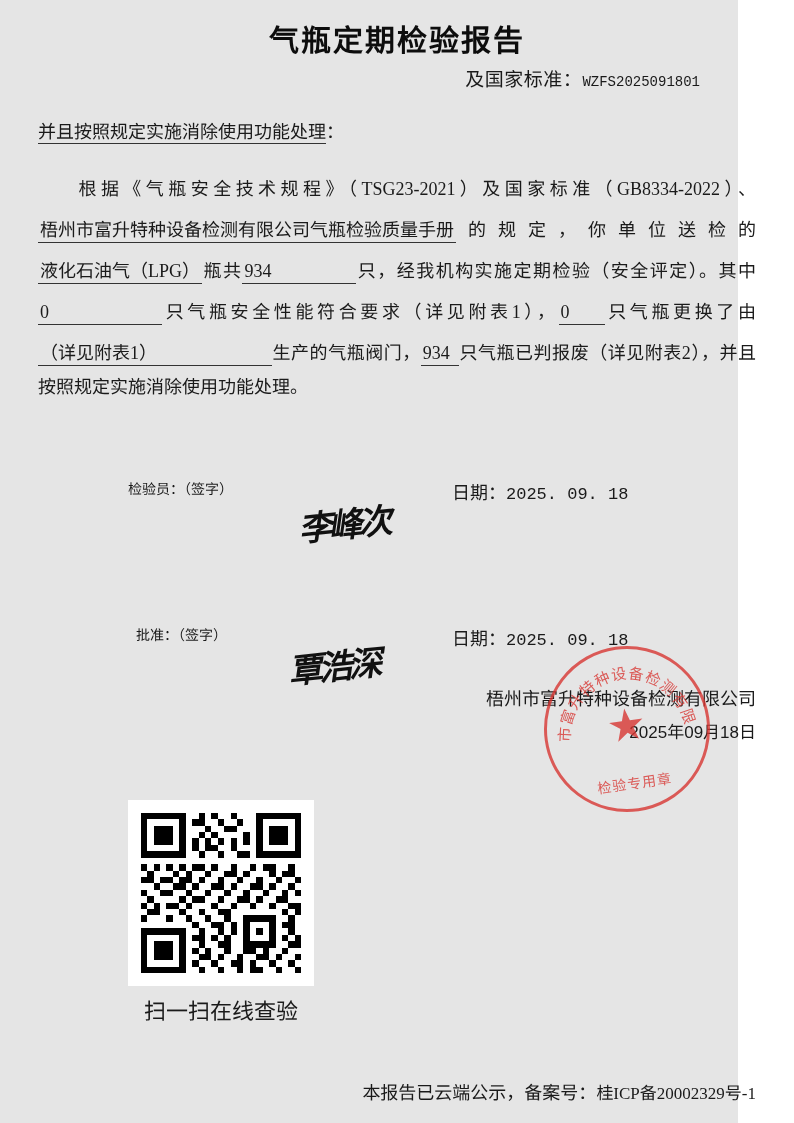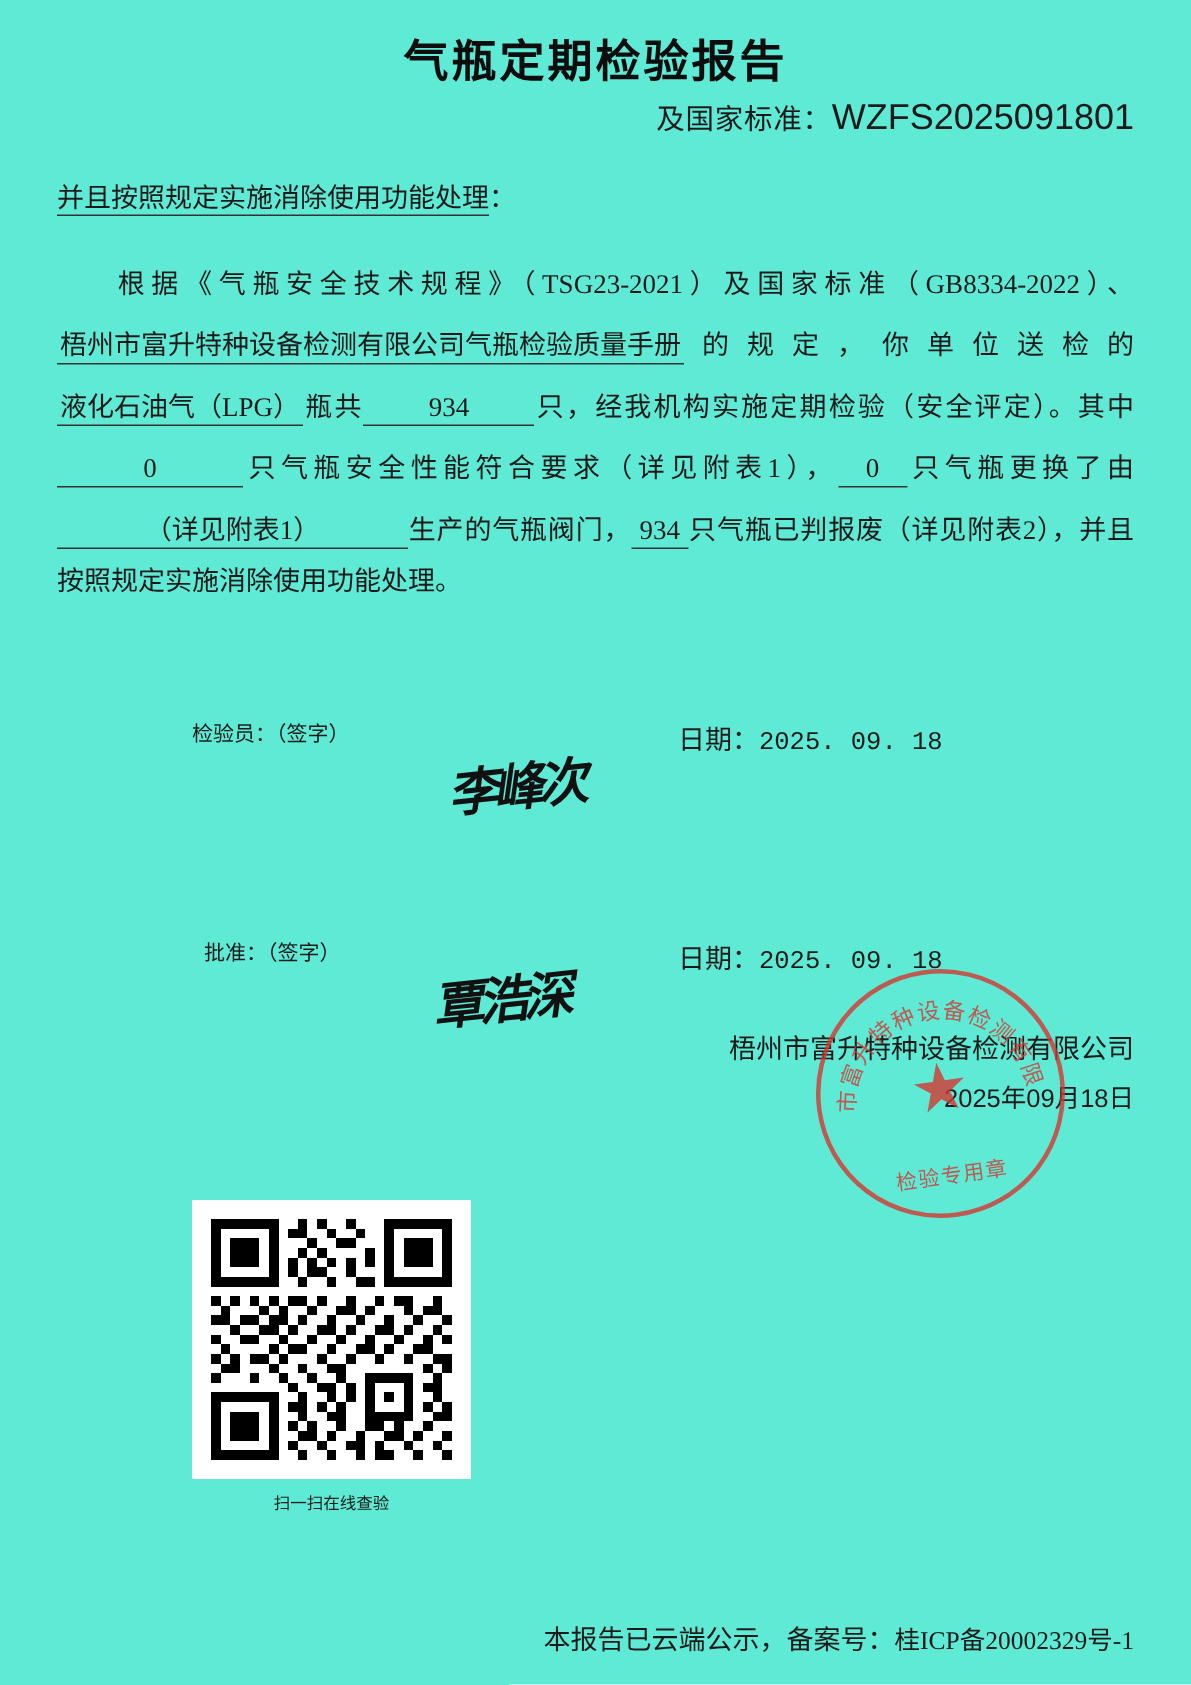--- a/index.html
+++ b/index.html
@@ -11,23 +11,23 @@
     width: 794px;
     height: 1123px;
     position: relative;
     font-family: "Liberation Serif", "DejaVu Serif", serif;
     color: #1a1a1a;
     overflow: hidden;
   }
   .page {
     position: absolute;
     left: 0; top: 0;
-    width: 794px;
+    width: 738px;
     height: 1123px;
-    background: #5eead4;
+    background: #e5e5e5;
   }
 
   
   .title {
     position: absolute;
     top: 16px;
     left: 0;
     width: 794px;
     text-align: center;
     font-family: "DejaVu Sans", "Liberation Sans", sans-serif;
@@ -40,22 +40,22 @@
   
   .report-no {
     position: absolute;
     top: 64px;
     right: 38px;
     font-size: 19px;
     font-family: "Liberation Serif", serif;
     letter-spacing: 0.5px;
   }
   .report-no .mono {
-    font-family: Liberation Sans, sans-serif;
-    font-size: 24px;
+    font-family: Liberation Mono, monospace;
+    font-size: 14px;
     letter-spacing: 0px;
   }
 
   
   .addressee {
     position: absolute;
     top: 117px;
     left: 38px;
     font-size: 18px;
   }
@@ -70,21 +70,20 @@
     top: 172px;
     left: 38px;
     width: 718px;
     font-size: 18px;
     line-height: 34px;
     text-align: justify;
   }
   .fill {
     display: inline-block;
     border-bottom: 1px solid #333;
-    text-align: center;
     padding: 0 2px;
     line-height: 24px;
     vertical-align: baseline;
     margin-top: 12px;
   }
   .fill.w-manual { min-width: 300px; }
   .fill.w-gas { min-width: 150px; }
   .fill.w-count { min-width: 110px; }
   .fill.w-zero { min-width: 120px; }
   .fill.w-zero-s { min-width: 42px; }
@@ -202,21 +201,21 @@
     display: flex;
     align-items: center;
     justify-content: center;
   }
   .qr-caption {
     position: absolute;
     top: 993px;
     left: 128px;
     width: 186px;
     text-align: center;
-    font-size: 11px;
+    font-size: 22px;
   }
 
   
   .footer {
     position: absolute;
     top: 1078px;
     left: 0;
     width: 756px;
     text-align: right;
     font-size: 18px;

